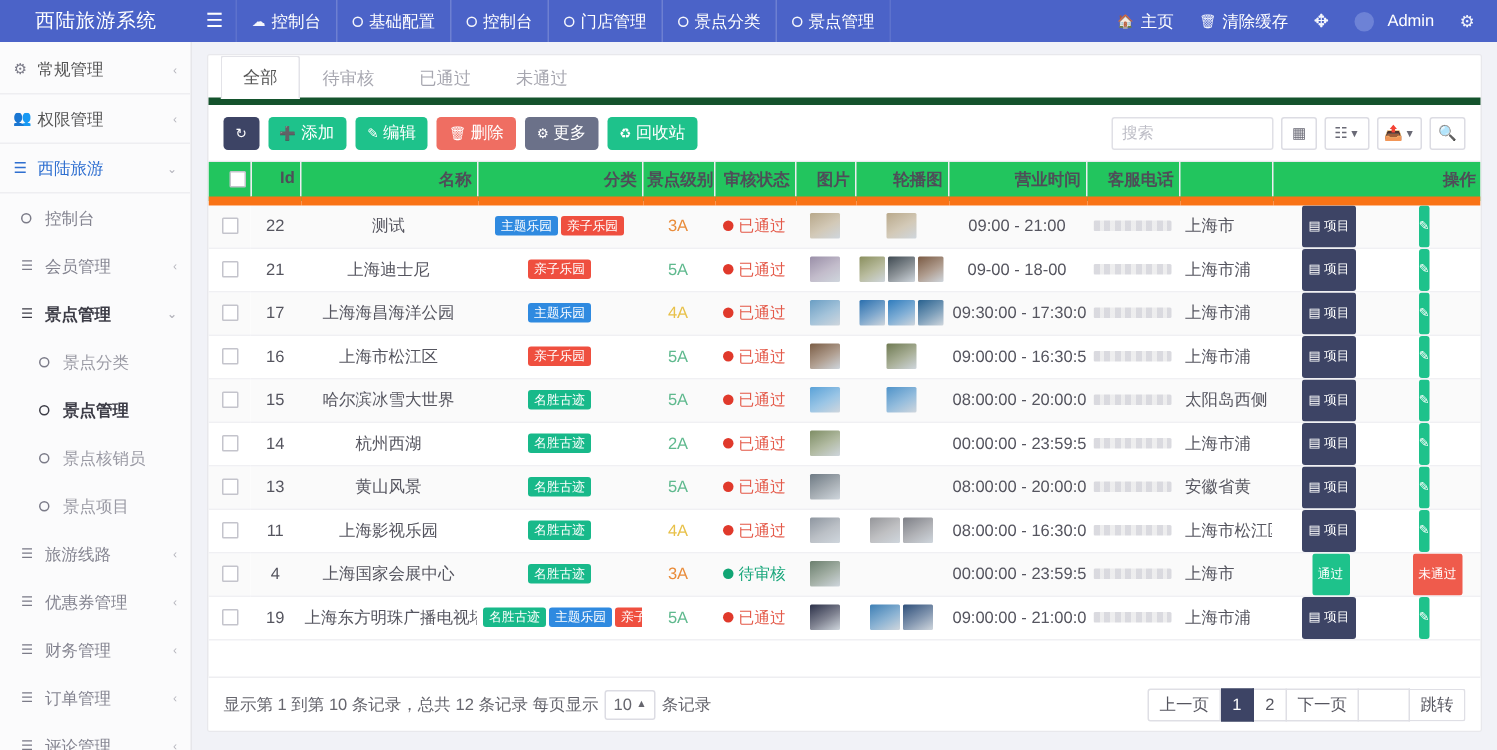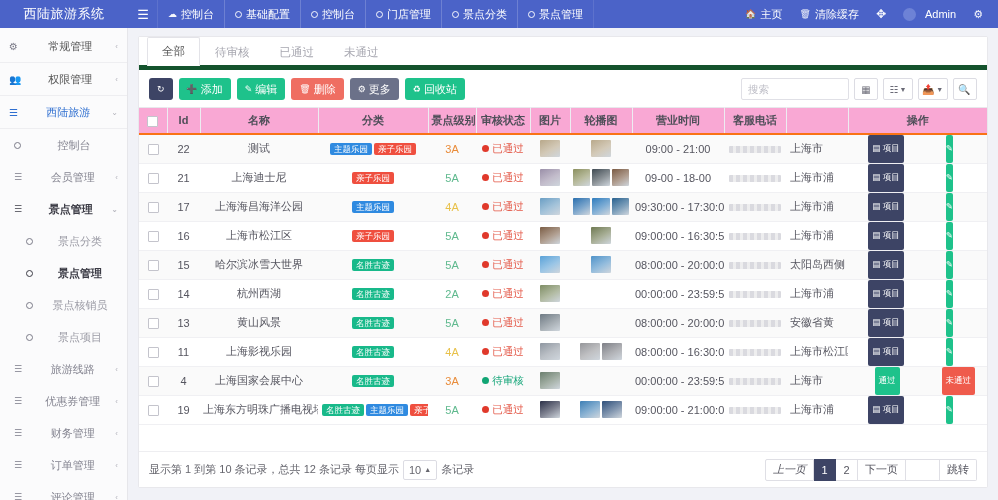--- a/index.html
+++ b/index.html
@@ -66,21 +66,21 @@
   .side-row {
     display:flex; align-items:center;
     height: 32px;
     padding: 0 9px;
     font-size: 11px;
     color:#555;
     cursor: pointer;
     position: relative;
   }
   .side-row .s-ic { width:14px; font-size:10px; color:#7b7b88; flex:0 0 14px; }
-  .side-row .s-lbl { flex:1; padding-left:2px; white-space:nowrap; overflow:hidden;text-align:center; }
+  .side-row .s-lbl { flex:1; padding-left:2px; white-space:nowrap; overflow:hidden; }
   .side-row .s-car { font-size:8px; color:#b5b5bd; }
   .side-row.active-blue { color:#2f6fd0; }
   .side-row.active-blue .s-ic { color:#2f6fd0; }
   .side-row.l2 { padding-left: 14px; color:#848490; }
   .side-row.l2 .s-ic { font-size:9px; }
   .side-row.l3 { padding-left: 26px; color:#9a9aa4; }
   .side-row.l3 .s-ic { font-size:8px; }
   .side-row.bold { color:#3c3c46; font-weight:bold; }
   .side-row.bold .s-ic { color:#3c3c46; }
   .side-sep { height:1px; background:#eeeef1; margin: 0; }
@@ -160,26 +160,26 @@
     background:#fff; color:#6a6a76;
     display:inline-flex;align-items:center;justify-content:center;
     font-size:10px; cursor:pointer;
   }
   .ibtn.wide { width: 30px; gap:1px; }
   .tb-right { display:flex; align-items:center; gap:5px; }
   
   #tablewrap { flex:1; overflow:hidden; position:relative; }
   table { width:100%; border-collapse:collapse; table-layout:fixed; }
   thead th {
-    background:#f9a8d4;
+    background:#22c55e;
     border-top:1px solid #e8e8ec;
-    border-bottom:2px solid #f97316;
+    border-bottom:6px solid #f97316;
     font-size:11px; font-weight:bold; color:#4e4e58;
     height:26px; padding: 0 3px;
-    text-align:center;
+    text-align:right;
     white-space:nowrap;
   }
   thead th.split { border-right:1px solid #ededf1; }
   tbody td {
     border-bottom:1px solid #f0f0f3;
     height:29px; padding:0 3px;
     font-size:11px; text-align:center;
     color:#55555f;
     overflow:hidden; white-space:nowrap;
   }
@@ -246,21 +246,21 @@
     background:#fff; cursor:pointer; font-size:11px;
   }
   .pager { margin-left:auto; display:flex; align-items:center; }
   .pg {
     min-width:22px; height:22px; padding:0 7px;
     border:1px solid #dfdfe5; border-left:none;
     background:#fff; color:#55555f; font-size:11px;
     display:inline-flex;align-items:center;justify-content:center;
     cursor:pointer;
   }
-  .pg:first-child { border-left:1px solid #dfdfe5; border-radius:2px 0 0 2px;font-style:italic; }
+  .pg:first-child { border-left:1px solid #dfdfe5; border-radius:2px 0 0 2px; }
   .pg.cur { background:#3d4465; color:#fff; border-color:#3d4465; }
   .pg-input {
     width:34px;height:22px;border:1px solid #dfdfe5;border-left:none;
     outline:none; font-size:11px; padding:0 3px; background:#fff;
   }
   .pg.jump { border-radius:0 2px 2px 0; }
 </style>
 </head>
 <body>
 

